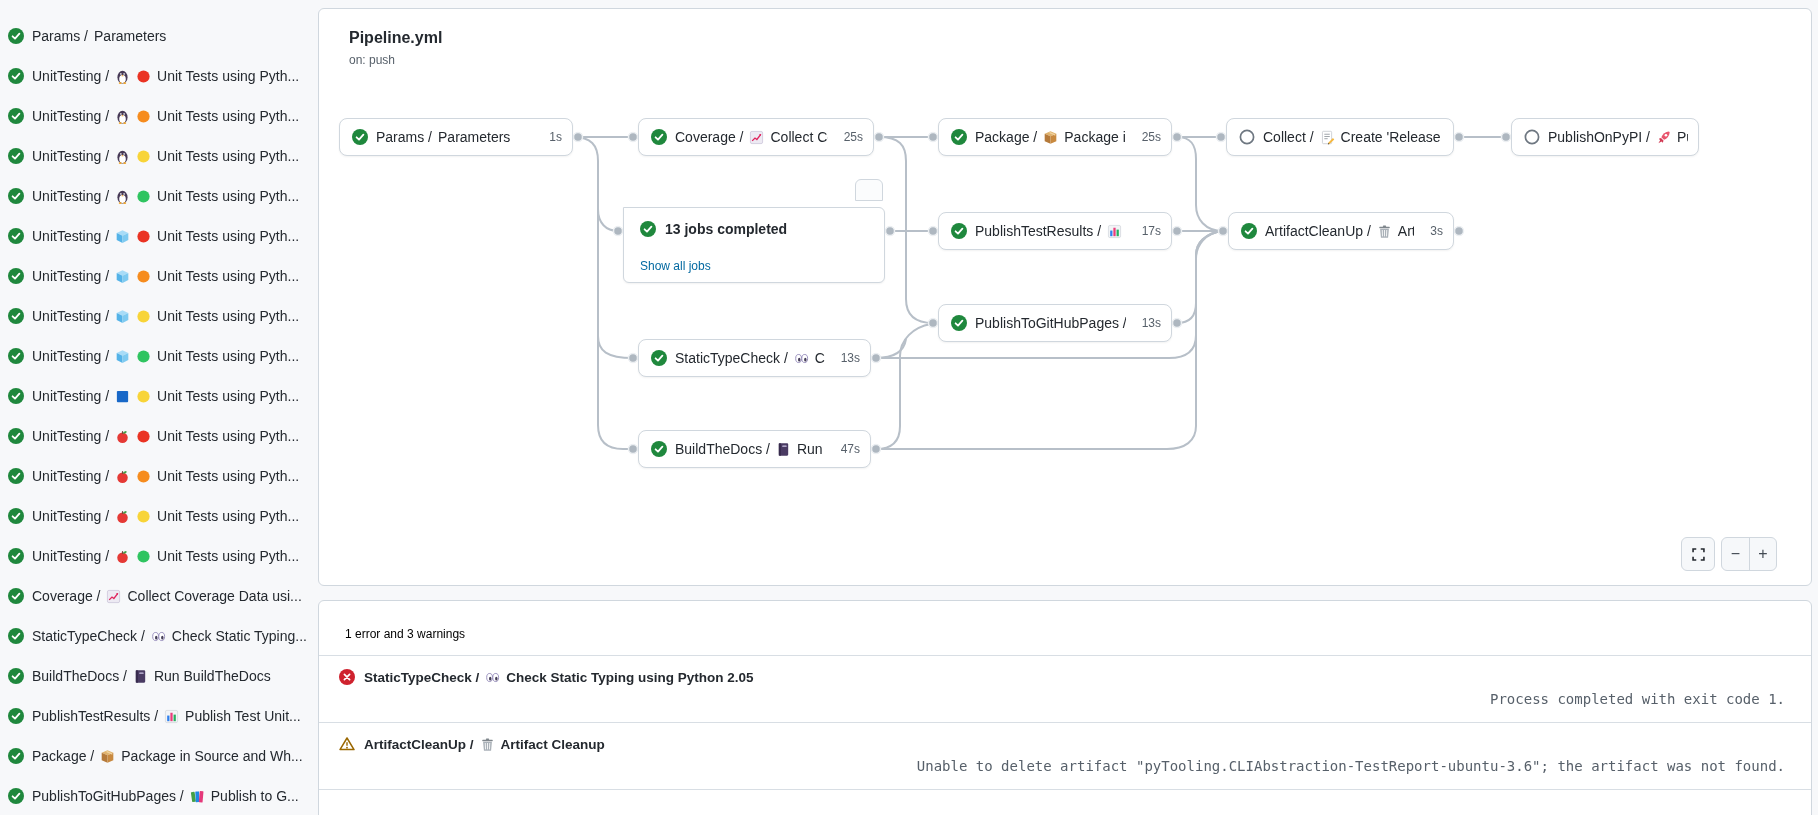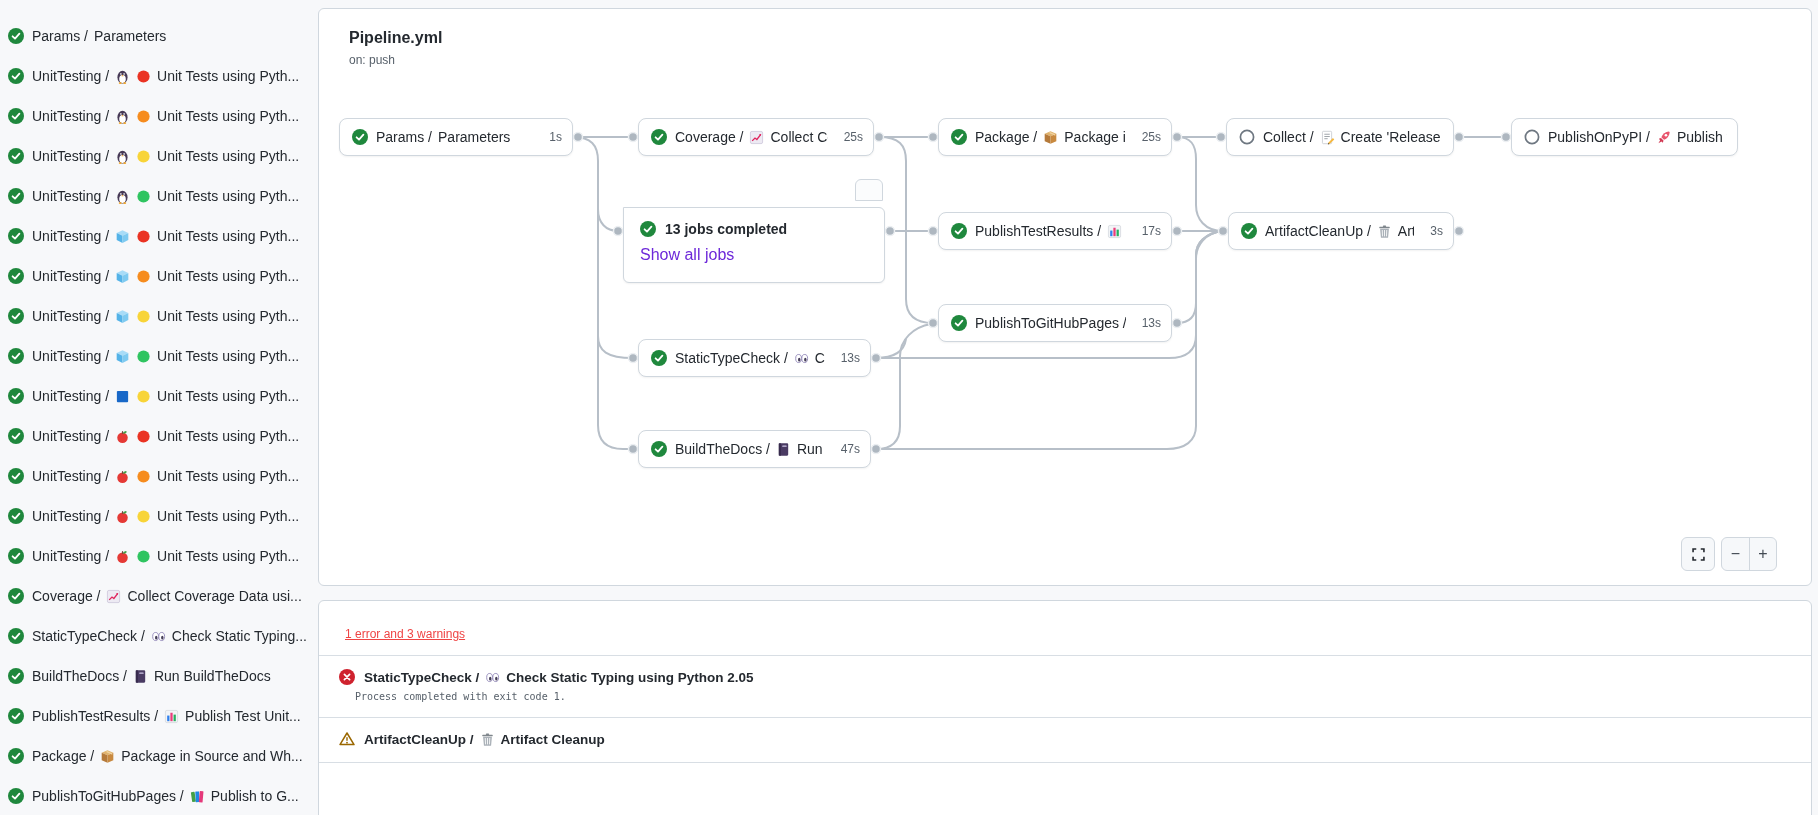--- a/index.html
+++ b/index.html
@@ -36,39 +36,39 @@
   .matrix { position:absolute; cursor:pointer; }
   .matrix-tab { position:absolute; left:0; top:0; height:29px; background:#fff;
     border:1px solid #d0d7de; border-bottom:none; border-radius:6px 6px 0 0; padding:6px 12px 0;
     font-size:12px; font-weight:700; white-space:nowrap; z-index:2; }
   .matrix-tab-ghost { position:absolute; top:0; height:22px; width:28px; background:#fbfcfd;
     border:1px solid #d0d7de; border-radius:6px 6px 0 0; z-index:1; }
   .matrix-body { position:absolute; left:0; top:28px; right:0; bottom:0; background:#fff;
     border:1px solid #d0d7de; border-radius:0 6px 6px 6px; box-shadow:0 1px 2px rgba(31,35,40,.06);
     padding:13px 16px; z-index:3; }
   .matrix-summary { display:flex; align-items:center; gap:9px; font-size:14px; font-weight:700; }
-  .matrix-link { margin-top:9px; font-size:16px; color:#6d28d9; cursor:pointer; }
+  .matrix-link { margin-top:22px; font-size:12px; color:#0369a1; cursor:pointer; }
 
   .zoom-controls { position:absolute; right:34px; bottom:14px; display:flex; gap:6px; align-items:center; }
   .zoom-btn { width:34px; height:34px; background:#f6f8fa; border:1px solid #d0d7de; border-radius:6px;
     display:flex; align-items:center; justify-content:center; cursor:pointer; }
   .zoom-pill { display:flex; height:34px; background:#f6f8fa; border:1px solid #d0d7de; border-radius:6px; overflow:hidden; }
   .zoom-pill .half { width:27px; display:flex; align-items:center; justify-content:center;
     font-size:16px; color:#424a53; cursor:pointer; }
   .zoom-pill .half + .half { border-left:1px solid #d0d7de; }
 
   
   .ann-header { padding:20px 26px 14px; }
   .ann-title { font-size:16px; font-weight:700; }
-  .ann-subtitle { font-size:12px; color:#ef4444; margin-top:6px;text-decoration:underline; }
+  .ann-subtitle { font-size:12px; color:#000000; margin-top:6px; }
   .ann-item { border-top:1px solid #d8dee4; padding:13px 26px 15px 20px; }
   .ann-item-title { display:flex; align-items:center; gap:9px; font-size:13.5px; font-weight:700; cursor:pointer; }
   .ann-item-title .lbl { display:inline-flex; align-items:center; gap:6px; }
   .ann-item-detail { margin:6px 0 0 16px; font-family:"DejaVu Sans Mono","Liberation Mono",monospace;
-    font-size:10px; color:#57606a; }
+    font-size:14px; color:#57606a;text-align:right; }
 
   .icon { display:inline-flex; flex:none; }
   .icon svg { width:100%; height:100%; display:block; }
 </style>
 </head>
 <body>
 
 <div class="app">
 
   <aside class="sidebar" id="sidebar">
@@ -649,21 +649,21 @@
                 <rect x="4.6" y="4" width="5.8" height="1" fill="#9aa0a6"></rect>
                 <rect x="4.6" y="6.4" width="5.8" height="1" fill="#9aa0a6"></rect>
                 <rect x="4.6" y="8.8" width="3.6" height="1" fill="#9aa0a6"></rect>
                 <polygon points="8.8,13.6 13.8,8.6 15.2,10 10.2,15" fill="#f6b73c"></polygon>
                 <polygon points="8.8,13.6 10.2,15 8.4,15.4" fill="#5f4a1e"></polygon>
               </svg>
             </span>
             <span>Create 'Release P...</span>
           </span>
         </div>
-        <div class="node" style="left: 1192px; top: 109px; width: 227px;">
+        <div class="node" style="left: 1192px; top: 109px; width: 188px;">
           <span class="icon" style="width: 16px; height: 16px;">
             <svg viewBox="0 0 16 16">
               <circle cx="8" cy="8" r="6.6" fill="#fff" stroke="#6e7781" stroke-width="1.7"></circle>
             </svg>
           </span>
           <span class="lbl">
             <span>PublishOnPyPI /</span>
             <span class="icon" style="width: 15px; height: 15px;">
               <svg viewBox="0 0 16 16">
                 <path d="M13.8 1.6 C10 1.9 7 4.3 5.7 7.6 L8.6 10.5 C11.9 9.2 14.3 6.2 14.6 2.4 Z" fill="#e8556d"></path>
@@ -842,18 +842,19 @@
                 <svg viewBox="0 0 16 16">
                   <rect x="2.4" y="3" width="11.2" height="1.5" rx="0.5" fill="#7f868c"></rect>
                   <rect x="6.3" y="1.6" width="3.4" height="1.6" rx="0.5" fill="#7f868c"></rect>
                   <polygon points="3.3,5 12.7,5 11.8,14.6 4.2,14.6" fill="#aab1b8"></polygon>
                   <path d="M5.6 6.4 L5.9 13.2 M8 6.4 V13.2 M10.4 6.4 L10.1 13.2" stroke="#fff" stroke-width="0.9"></path>
                 </svg>
               </span>
               <span>Artifact Cleanup</span>
             </span>
           </div>
+          <div class="ann-item-detail">Unable to delete artifact "pyTooling.CLIAbstraction-TestReport-ubuntu-3.6"; the artifact was not found.</div>
         </div>
         <div class="ann-item"></div>
       </div>
   </section>
 
 </div>
 
 </body></html>

